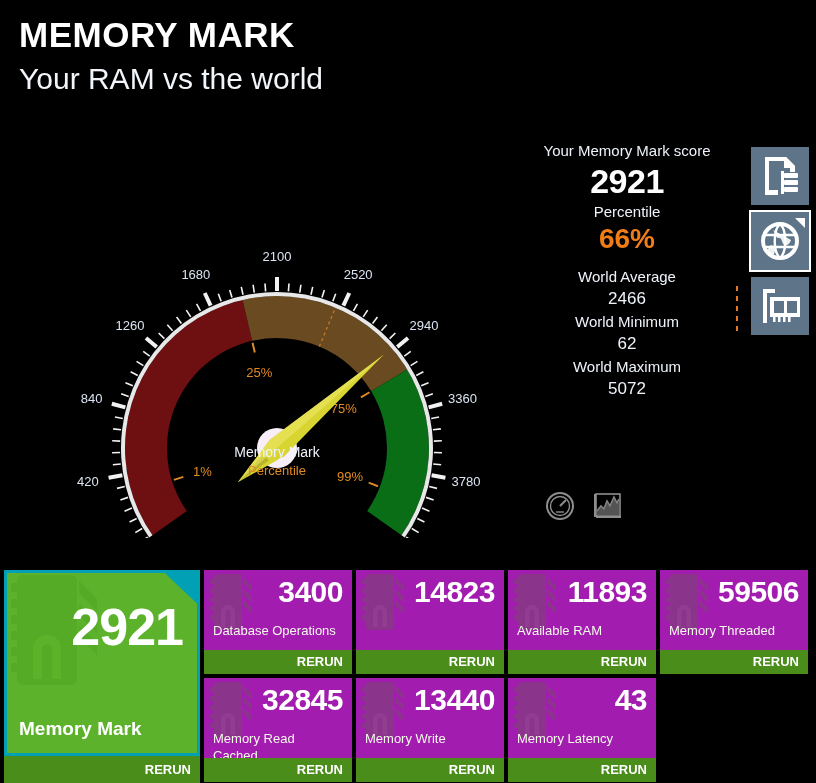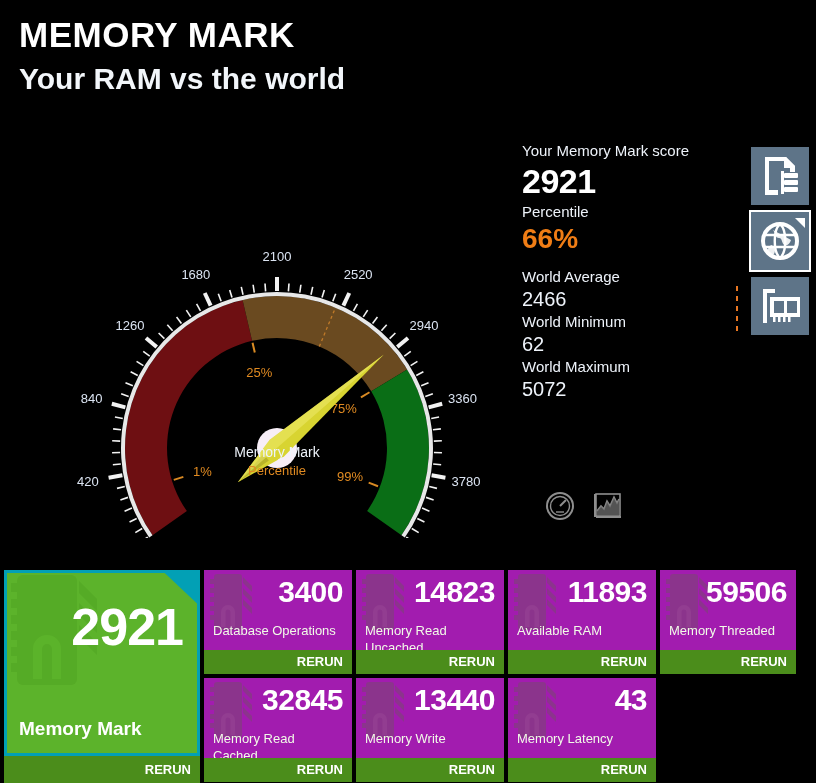--- a/index.html
+++ b/index.html
@@ -1,42 +1,42 @@
 <!DOCTYPE html>
 <html><head>
 <meta charset="utf-8">
 <style>
   html,body{margin:0;padding:0;background:#000;}
   body{width:816px;height:783px;overflow:hidden;font-family:"Liberation Sans",sans-serif;color:#fff;position:relative;}
 
   
   #header{position:absolute;left:0;top:0;width:816px;height:118px;}
   #app-title{position:absolute;left:19px;top:14px;font-size:35px;font-weight:bold;letter-spacing:.5px;color:#ffffff;line-height:42px;}
-  #app-subtitle{position:absolute;left:19px;top:60px;font-size:30px;font-weight:bold;color:#f2f6fa;line-height:38px;}
+  #app-subtitle{position:absolute;left:19px;top:60px;font-size:30px;font-weight:normal;color:#f2f6fa;line-height:38px;}
 
   
   #gauge-panel{position:absolute;left:0;top:118px;width:520px;height:420px;}
   #gauge-svg{position:absolute;left:0;top:0;}
   .gauge-tick-label{font-size:13px;fill:#dbe4f2;font-family:"Liberation Sans",sans-serif;}
   .pct-label{font-size:13px;fill:#e08a21;font-family:"Liberation Sans",sans-serif;}
   #gauge-caption{position:absolute;left:0;top:325px;width:554px;text-align:center;}
   #gauge-caption .cap-main{font-size:14px;color:#eef3fa;display:block;line-height:19px;}
   #gauge-caption .cap-sub{font-size:13px;color:#e08a21;display:block;line-height:18px;}
 
   
   #mini-icons{position:absolute;left:540px;top:486px;width:100px;height:44px;}
   .mini-icon{position:absolute;top:0;width:40px;height:40px;cursor:pointer;}
 
   
   #score-panel{position:absolute;left:520px;top:140px;width:296px;height:300px;}
-  .score-rows{position:absolute;right:84px;top:0;width:210px;text-align:left;}
+  .score-rows{position:absolute;right:84px;top:0;width:210px;text-align:center;}
   .sp-label{font-size:15px;color:#eef3fa;line-height:21px;}
   .sp-bignum{font-size:34px;font-weight:bold;color:#ffffff;line-height:40px;letter-spacing:-.5px;}
   .sp-pct{font-size:28px;font-weight:bold;color:#f07d15;line-height:34px;}
-  .sp-val{font-size:20px;color:#eef3fa;line-height:24px;}
+  .sp-val{font-size:17px;color:#eef3fa;line-height:24px;}
   .spacer8{height:10px;}
   #orange-divider{position:absolute;left:736px;top:286px;width:2px;height:46px;
      background:repeating-linear-gradient(to bottom,#e87722 0 5px,transparent 5px 10px);}
   #side-icons{position:absolute;left:751px;top:147px;width:60px;height:188px;}
   .side-icon{position:absolute;left:0;width:58px;height:58px;background:#5e7488;cursor:pointer;}
   .side-icon.sel{outline:2px solid #ffffff;outline-offset:0;}
 
   
   #tiles{position:absolute;left:0;top:568px;width:816px;height:215px;}
   .tile{position:absolute;background:#a21caf;overflow:hidden;cursor:pointer;}
@@ -294,41 +294,40 @@
           <rect x="0" y="14" width="4" height="5" fill="#3f8a14"></rect>
       <rect x="0" y="23" width="4" height="5" fill="#3f8a14"></rect>
           <rect x="0" y="32" width="4" height="5" fill="#3f8a14"></rect>
       <rect x="0" y="41" width="4" height="5" fill="#3f8a14"></rect>
       <path d="M11 53 v-15 a7 7 0 0 1 14 0 v15 h-4.5 v-15 a2.5 2.5 0 0 0 -5 0 v15 z" fill="#5cb32b"></path>
       <path d="M33 3 l9 9 v6 l-9 -9 z" fill="#3f8a14"></path>
       <path d="M33 14 l9 9 v6 l-9 -9 z" fill="#3f8a14"></path>
       <path d="M33 25 l9 9 v6 l-9 -9 z" fill="#3f8a14"></path>
     </svg>
         <div class="tval">14823</div>
-        <div class="tlabel">Memory Read Uncached</div>
         <div class="rerun">RERUN</div>
       </div>
       <div class="tile" style="left: 508px; top: 2px; width: 148px; height: 104px;">
         <svg class="chip" viewBox="0 0 46 56">
       <rect x="4" y="0" width="28" height="56" rx="3" fill="#3f8a14"></rect>
       <rect x="0" y="5" width="4" height="5" fill="#3f8a14"></rect>
           <rect x="0" y="14" width="4" height="5" fill="#3f8a14"></rect>
       <rect x="0" y="23" width="4" height="5" fill="#3f8a14"></rect>
           <rect x="0" y="32" width="4" height="5" fill="#3f8a14"></rect>
       <rect x="0" y="41" width="4" height="5" fill="#3f8a14"></rect>
       <path d="M11 53 v-15 a7 7 0 0 1 14 0 v15 h-4.5 v-15 a2.5 2.5 0 0 0 -5 0 v15 z" fill="#5cb32b"></path>
       <path d="M33 3 l9 9 v6 l-9 -9 z" fill="#3f8a14"></path>
       <path d="M33 14 l9 9 v6 l-9 -9 z" fill="#3f8a14"></path>
       <path d="M33 25 l9 9 v6 l-9 -9 z" fill="#3f8a14"></path>
     </svg>
         <div class="tval">11893</div>
         <div class="tlabel">Available RAM</div>
         <div class="rerun">RERUN</div>
       </div>
-      <div class="tile" style="left: 660px; top: 2px; width: 136px; height: 104px; text-decoration: underline;">
+      <div class="tile" style="left: 660px; top: 2px; width: 148px; height: 104px; text-decoration: underline;">
         <svg class="chip" viewBox="0 0 46 56">
       <rect x="4" y="0" width="28" height="56" rx="3" fill="#3f8a14"></rect>
       <rect x="0" y="5" width="4" height="5" fill="#3f8a14"></rect>
           <rect x="0" y="14" width="4" height="5" fill="#3f8a14"></rect>
       <rect x="0" y="23" width="4" height="5" fill="#3f8a14"></rect>
           <rect x="0" y="32" width="4" height="5" fill="#3f8a14"></rect>
       <rect x="0" y="41" width="4" height="5" fill="#3f8a14"></rect>
       <path d="M11 53 v-15 a7 7 0 0 1 14 0 v15 h-4.5 v-15 a2.5 2.5 0 0 0 -5 0 v15 z" fill="#5cb32b"></path>
       <path d="M33 3 l9 9 v6 l-9 -9 z" fill="#3f8a14"></path>
       <path d="M33 14 l9 9 v6 l-9 -9 z" fill="#3f8a14"></path>

